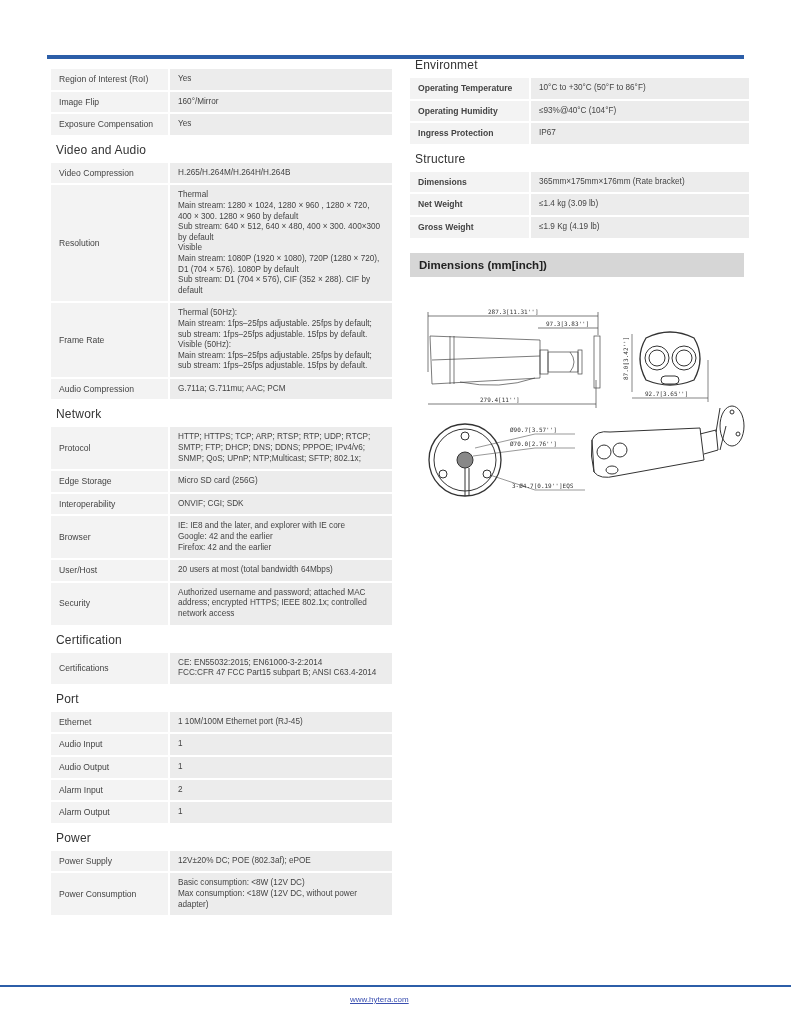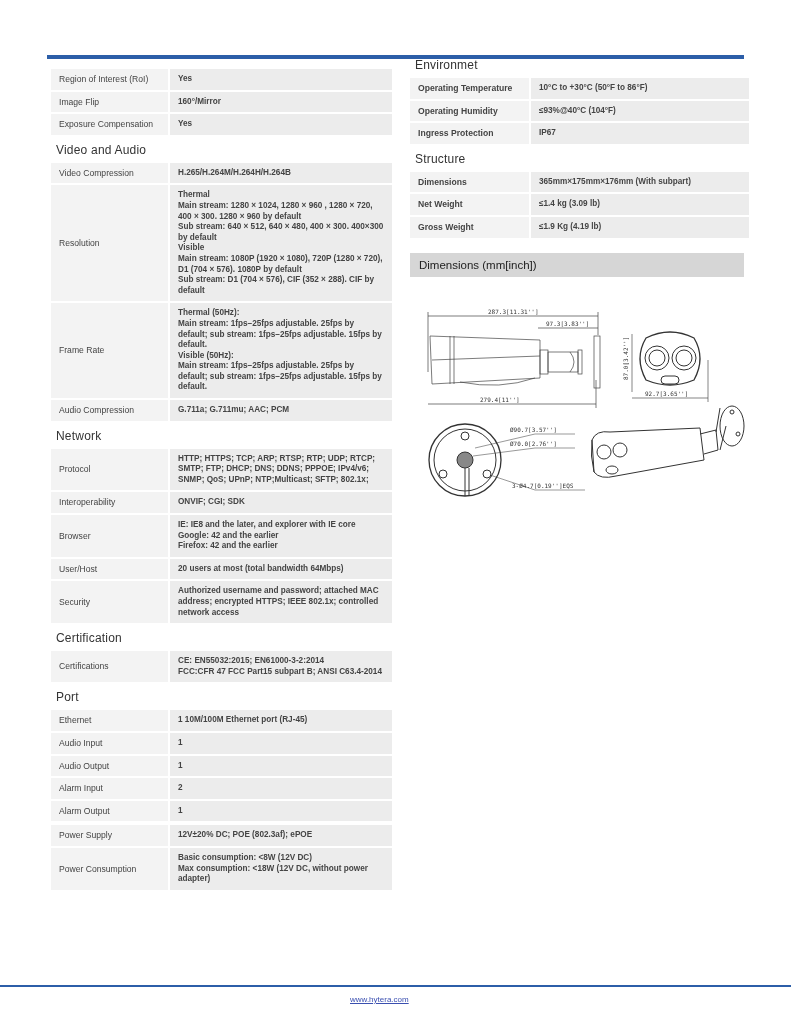--- a/index.html
+++ b/index.html
@@ -7,22 +7,22 @@
          font-family: "Liberation Sans", "DejaVu Sans", sans-serif; color: #404040; }
   .top-bar { position: absolute; left: 47px; top: 55px; width: 697px; height: 4px; background: #2c5ea8; }
   .col { position: absolute; }
   .col-left { left: 51px; top: 67px; width: 341px; }
   .col-right { left: 410px; top: 52px; width: 339px; }
   .section-title { font-size: 12px; color: #333; margin: 6px 0 4px 5px; letter-spacing: 0.2px; }
   table.spec { border-collapse: separate; border-spacing: 2px 2px; width: calc(100% + 4px); margin-left: -2px; }
   table.spec td { background: #ececec; font-size: 8.2px; line-height: 10.6px; vertical-align: middle; padding: 5px 8px; color: #444; }
   table.spec td.k { background: #f3f3f3; width: 101px; font-size: 8.6px; }
   .col-right table.spec td.k { width: 103px; font-weight: bold; }
-  table.spec td.v { white-space: pre-line; font-weight: bold; }
-  .dim-header { background: #d6d6d6; font-weight: normal; font-size: 11.5px; color: #222; padding: 6px 9px; margin-top: 13px; width: 316px; }
+  table.spec td.v { white-space: pre-line; }
+  .dim-header { background: #d6d6d6; font-weight: bold; font-size: 11.5px; color: #222; padding: 6px 9px; margin-top: 13px; width: 316px; }
   .drawing { position: absolute; left: 420px; top: 300px; width: 330px; height: 210px; }
   .bottom-line { position: absolute; left: 0; top: 985px; width: 791px; height: 2px; background: #2c5ea8; }
   .footer-link { position: absolute; left: 350px; top: 995px; font-size: 8px; color: #3a4fb0; text-decoration: underline; }
   .dim-text { font-family: "DejaVu Sans Mono", monospace; font-size: 6px; fill: #333; }
 </style>
 </head>
 <body>
 
 <div class="top-bar"></div>
 
@@ -75,20 +75,24 @@
     </table>
 
   <div class="section-title">Network</div>
   <table class="spec">
     <tbody>
         <tr>
           <td class="k">Protocol</td>
           <td class="v">HTTP; HTTPS; TCP; ARP; RTSP; RTP; UDP; RTCP; SMTP; FTP; DHCP; DNS; DDNS; PPPOE; IPv4/v6; SNMP; QoS; UPnP; NTP;Multicast; SFTP; 802.1x;</td>
         </tr>
     <tr>
+          <td class="k">Edge Storage</td>
+          <td class="v">Micro SD card (256G)</td>
+        </tr>
+    <tr>
           <td class="k">Interoperability</td>
           <td class="v">ONVIF; CGI;  SDK</td>
         </tr>
     <tr>
           <td class="k">Browser</td>
           <td class="v">IE: IE8 and the later, and explorer with IE core
 Google: 42 and the earlier
 Firefox: 42 and the earlier</td>
         </tr>
     <tr>
@@ -132,20 +136,21 @@
           <td class="k">Alarm Input</td>
           <td class="v">2</td>
         </tr>
     <tr>
           <td class="k">Alarm Output</td>
           <td class="v">1</td>
         </tr>
   </tbody>
     </table>
 
+  <div class="section-title">Power</div>
   <table class="spec">
     <tbody>
         <tr>
           <td class="k">Power Supply</td>
           <td class="v">12V±20% DC; POE (802.3af); ePOE</td>
         </tr>
     <tr>
           <td class="k">Power Consumption</td>
           <td class="v">Basic consumption: &lt;8W (12V DC)
 Max consumption: &lt;18W (12V DC, without power adapter)</td>
@@ -171,21 +176,21 @@
           <td class="v">IP67</td>
         </tr>
   </tbody>
     </table>
 
   <div class="section-title">Structure</div>
   <table class="spec">
     <tbody>
         <tr>
           <td class="k">Dimensions</td>
-          <td class="v">365mm×175mm×176mm (With subpart)</td>
+          <td class="v">365mm×175mm×176mm (Rate bracket)</td>
         </tr>
     <tr>
           <td class="k">Net Weight</td>
           <td class="v">≤1.4 kg (3.09 lb)</td>
         </tr>
     <tr>
           <td class="k">Gross Weight</td>
           <td class="v">≤1.9 Kg (4.19 lb)</td>
         </tr>
   </tbody>

